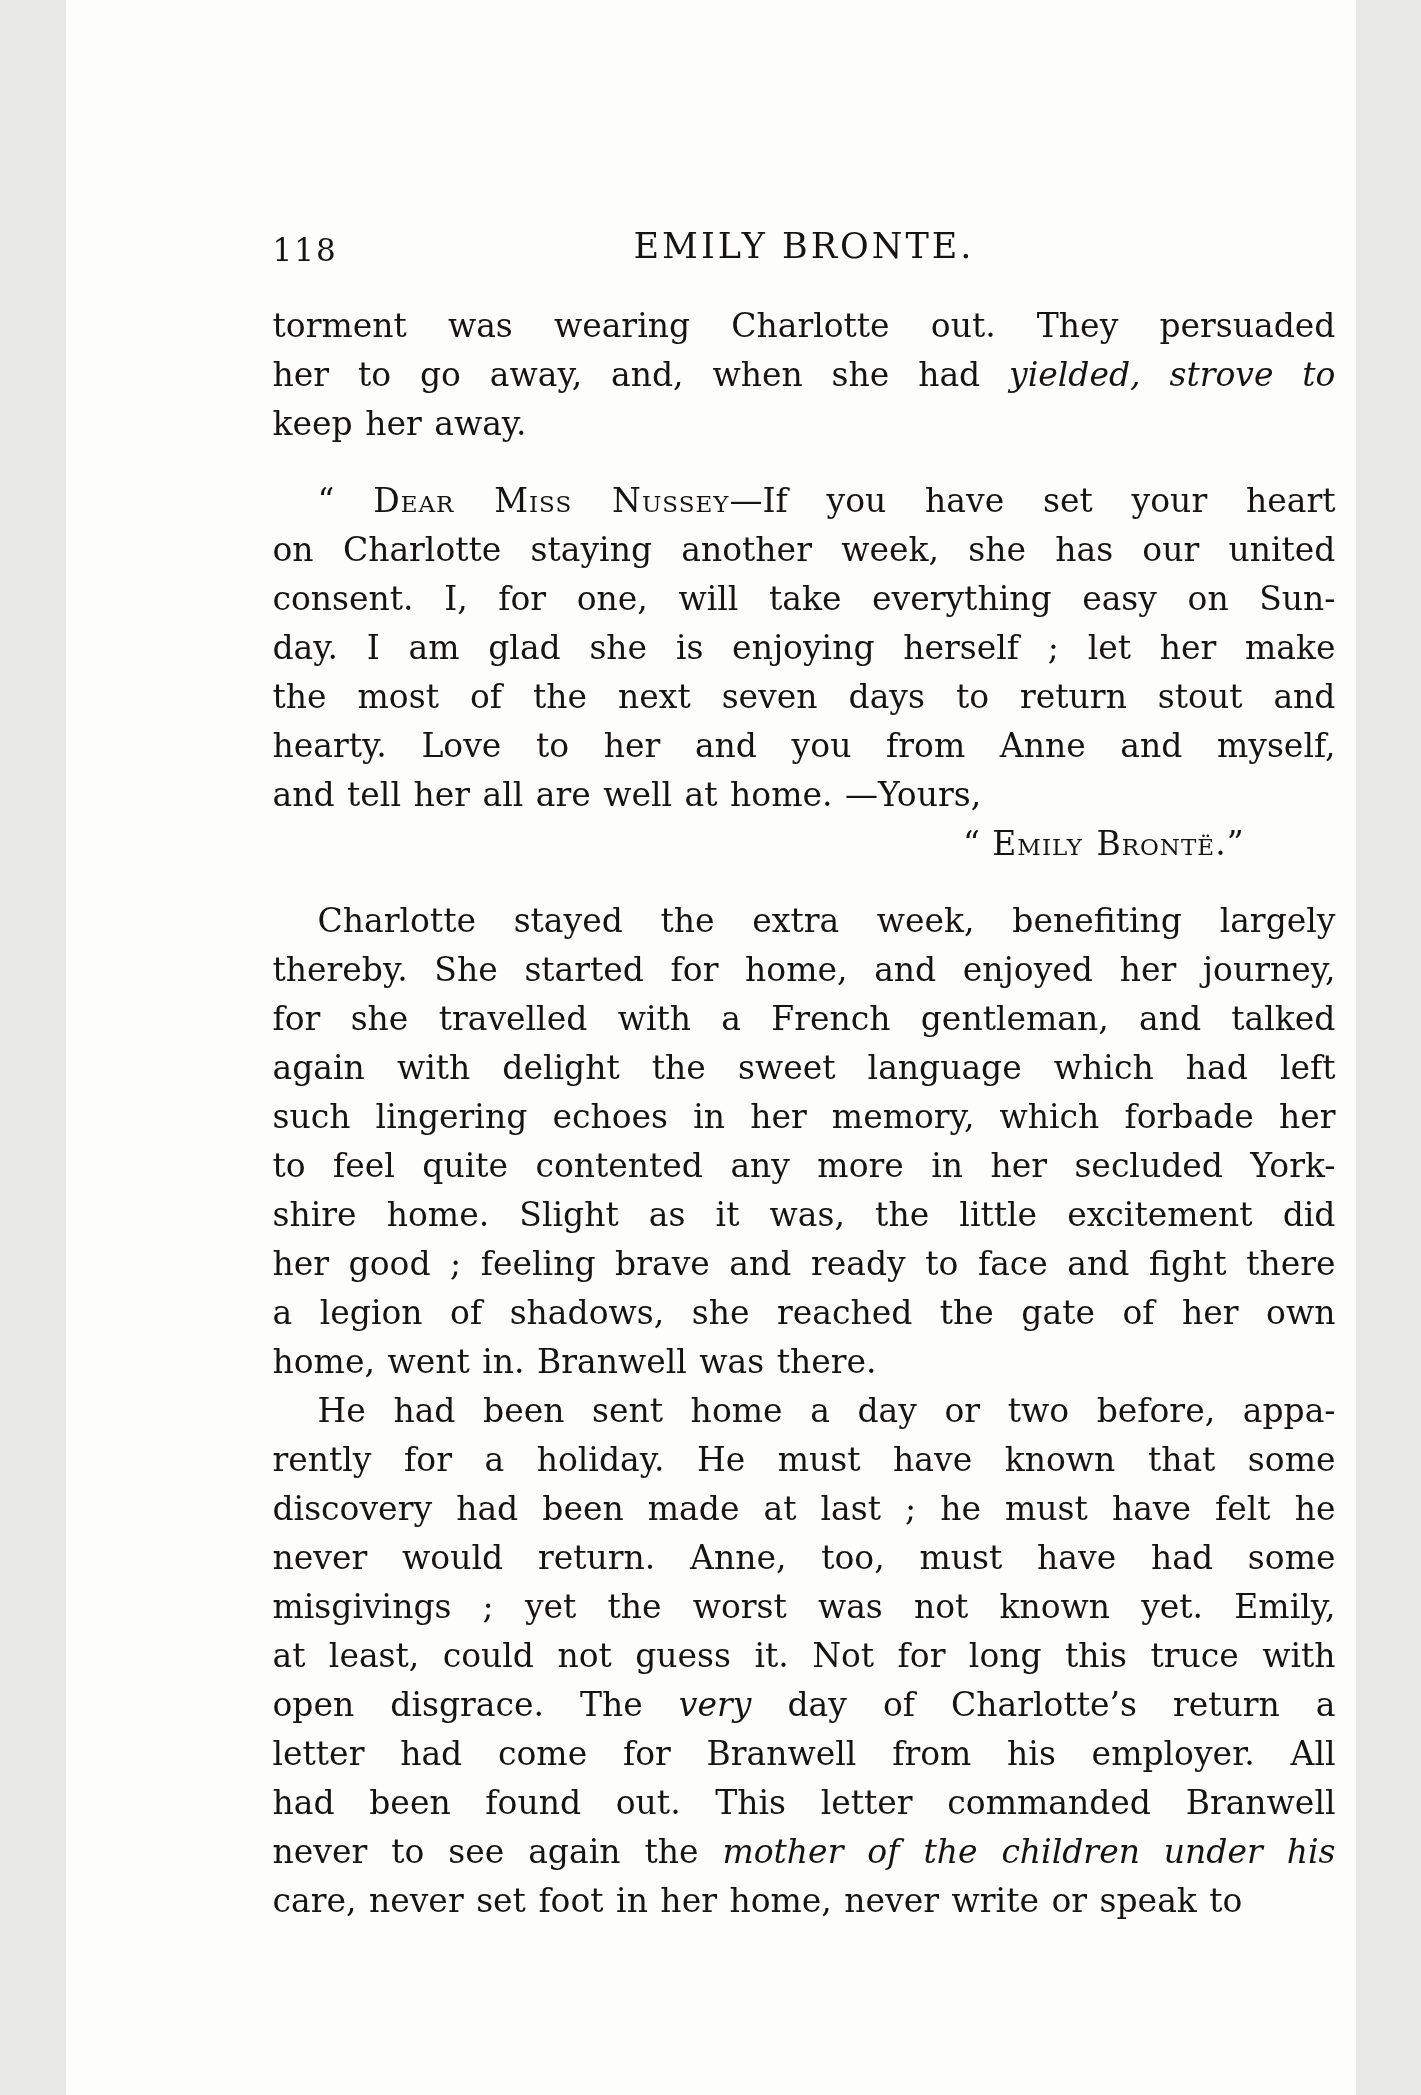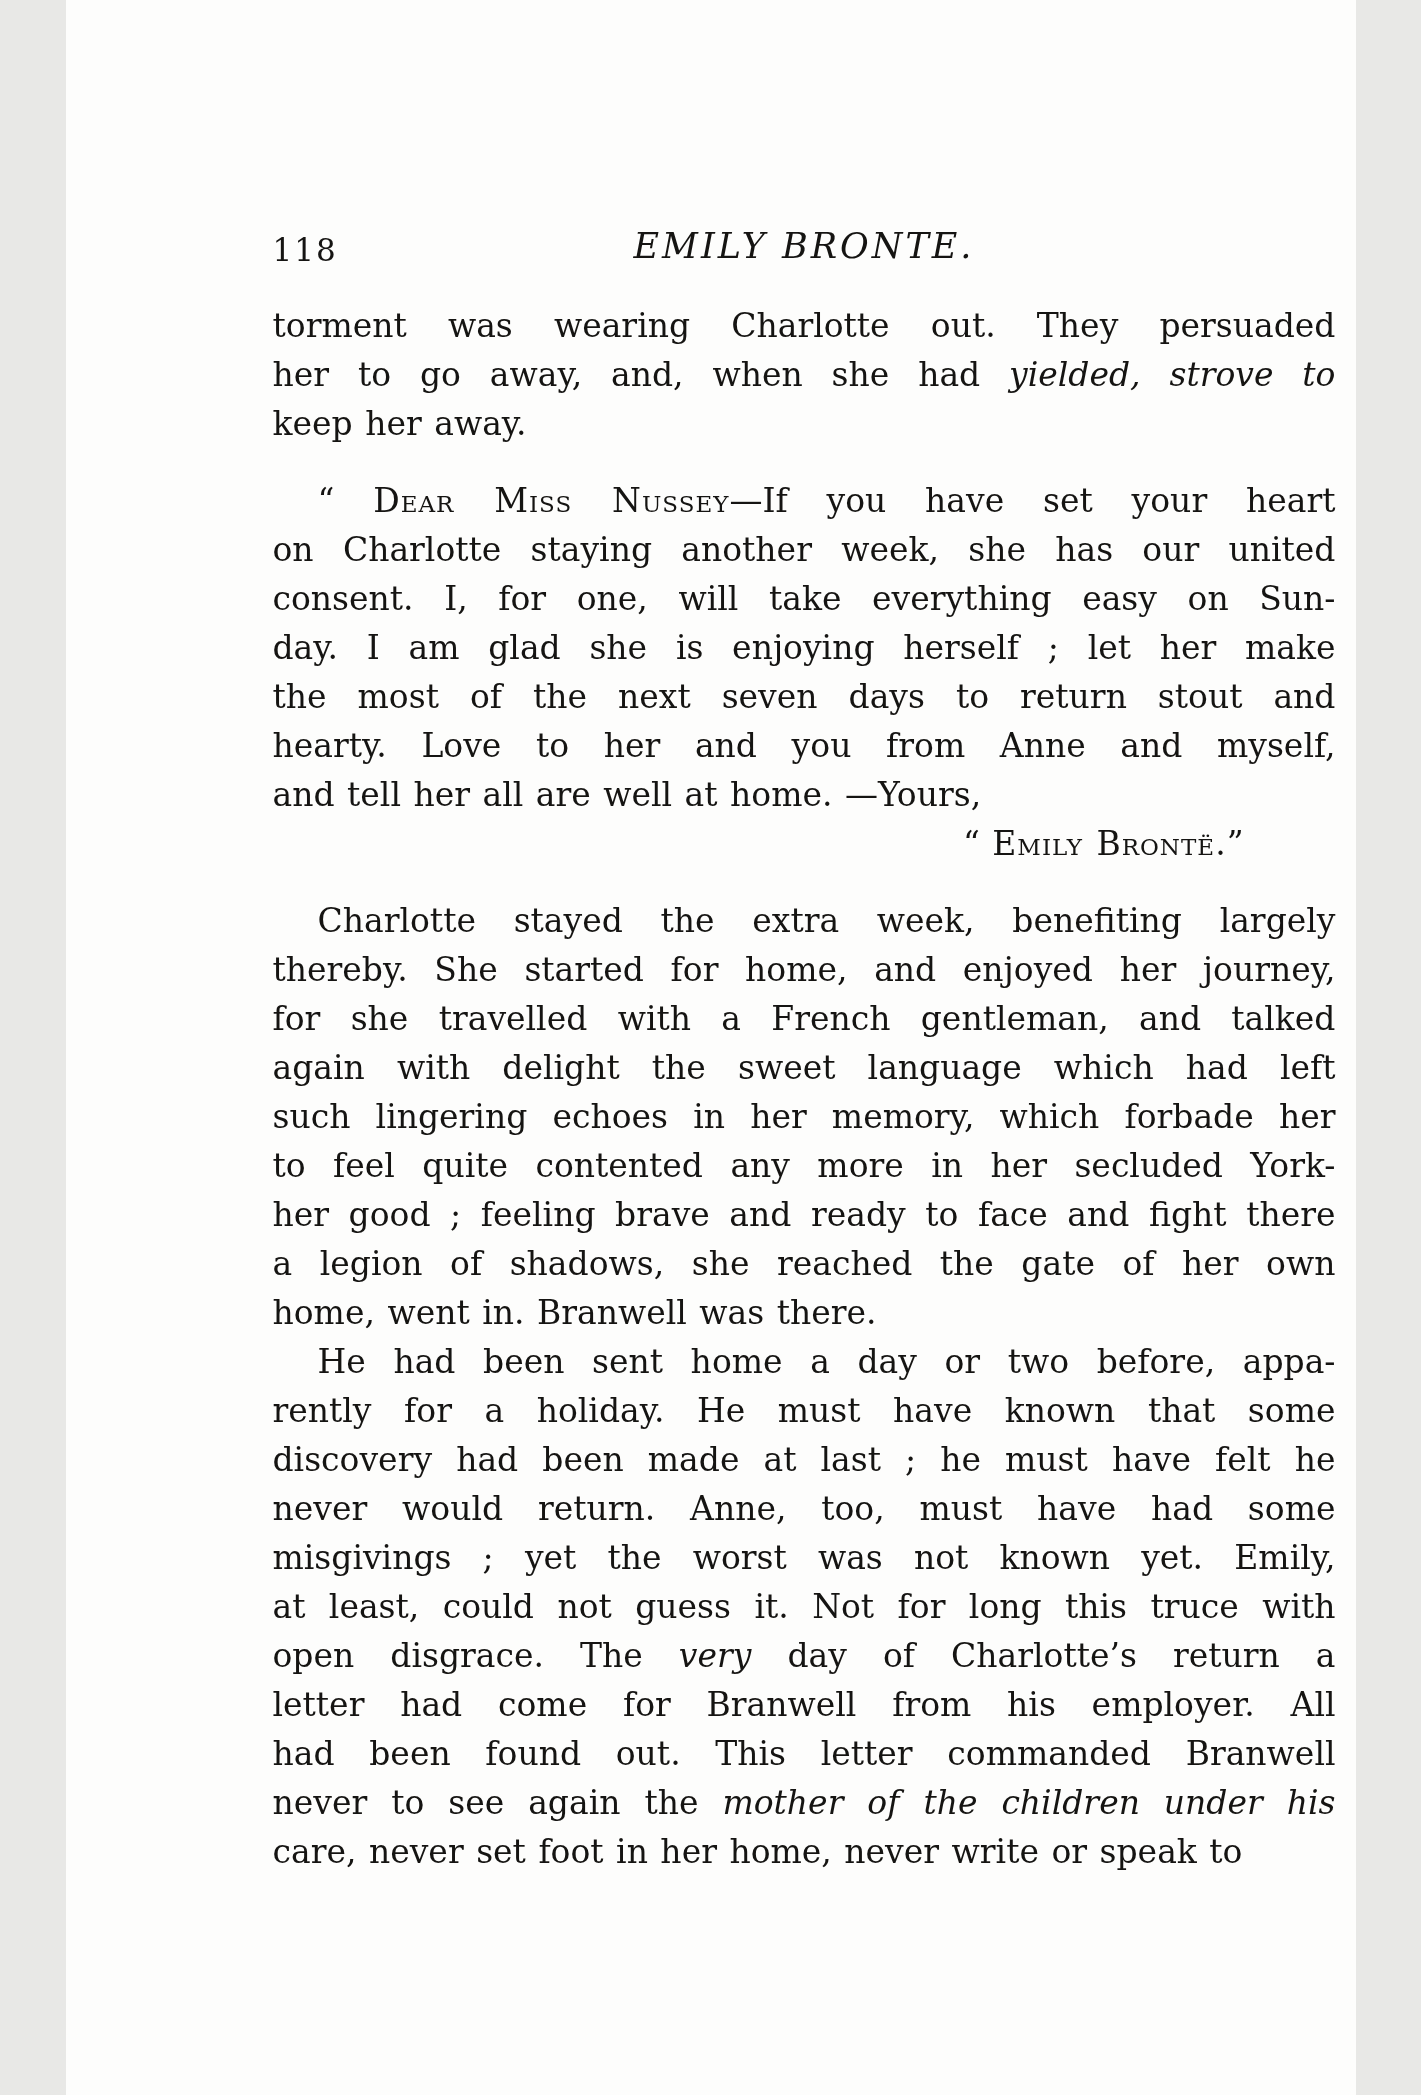--- a/index.html
+++ b/index.html
@@ -17,21 +17,20 @@
     left:207px; top:226px;
     width:1063px; height:50px;
   }
   .page-number {
     position:absolute; left:0; top:6px;
     font-size:31px; letter-spacing:2px;
   }
   .head-title {
     position:absolute; left:0; right:0; top:0;
     text-align:center;
-    font-style:italic;
     font-size:35px;
     letter-spacing:3px;
     white-space:nowrap;
   }
   .text-block {
     position:absolute;
     left:207px; top:301px;
     width:1063px;
     font-size:33px;
     line-height:49px;
@@ -81,20 +80,21 @@
       <div class="para sig">
         <div class="line last"><span class="seg">“ </span><span class="seg sc">Emily Brontë.</span><span class="seg">”</span></div>
       </div>
       <div class="para gap">
         <div class="line indent"><span class="seg">Charlotte stayed the extra week, benefiting largely</span></div>
         <div class="line"><span class="seg">thereby. She started for home, and enjoyed her journey,</span></div>
         <div class="line"><span class="seg">for she travelled with a French gentleman, and talked</span></div>
         <div class="line"><span class="seg">again with delight the sweet language which had left</span></div>
         <div class="line"><span class="seg">such lingering echoes in her memory, which forbade her</span></div>
         <div class="line"><span class="seg">to feel quite contented any more in her secluded York-</span></div>
+        <div class="line"><span class="seg">shire home. Slight as it was, the little excitement did</span></div>
         <div class="line"><span class="seg">her good ; feeling brave and ready to face and fight there</span></div>
         <div class="line"><span class="seg">a legion of shadows, she reached the gate of her own</span></div>
         <div class="line last"><span class="seg">home, went in. Branwell was there.</span></div>
       </div>
       <div class="para">
         <div class="line indent"><span class="seg">He had been sent home a day or two before, appa-</span></div>
         <div class="line"><span class="seg">rently for a holiday. He must have known that some</span></div>
         <div class="line"><span class="seg">discovery had been made at last ; he must have felt he</span></div>
         <div class="line"><span class="seg">never would return. Anne, too, must have had some</span></div>
         <div class="line"><span class="seg">misgivings ; yet the worst was not known yet. Emily,</span></div>

